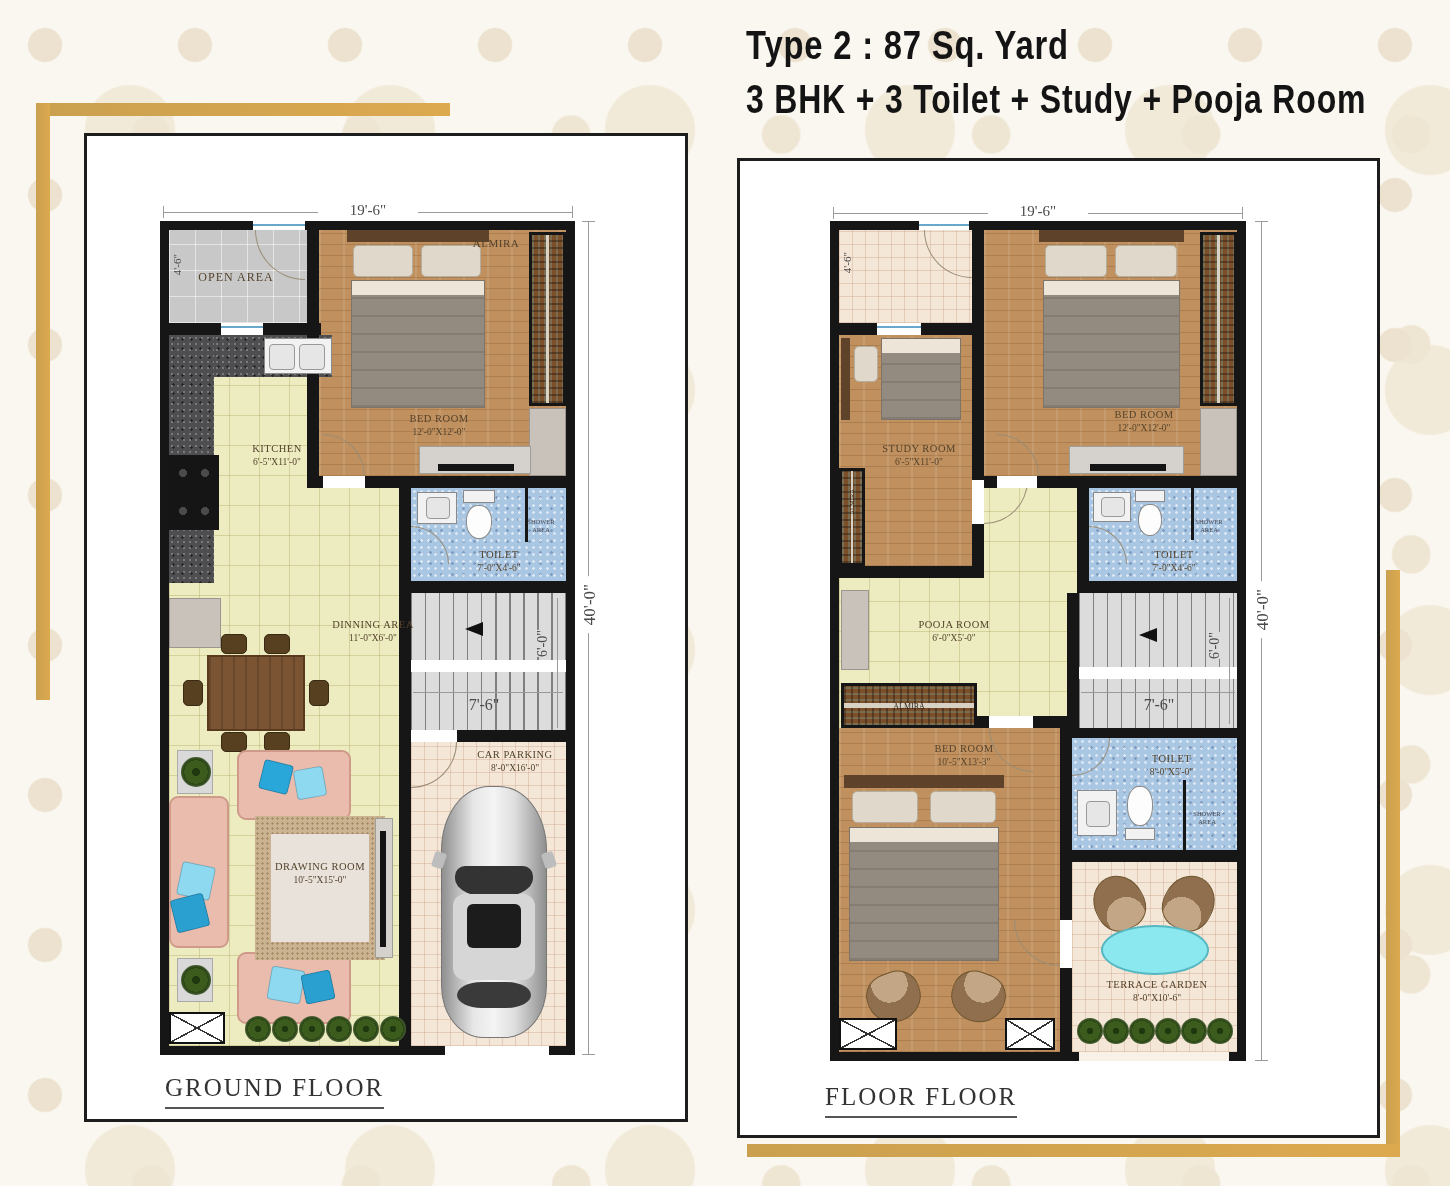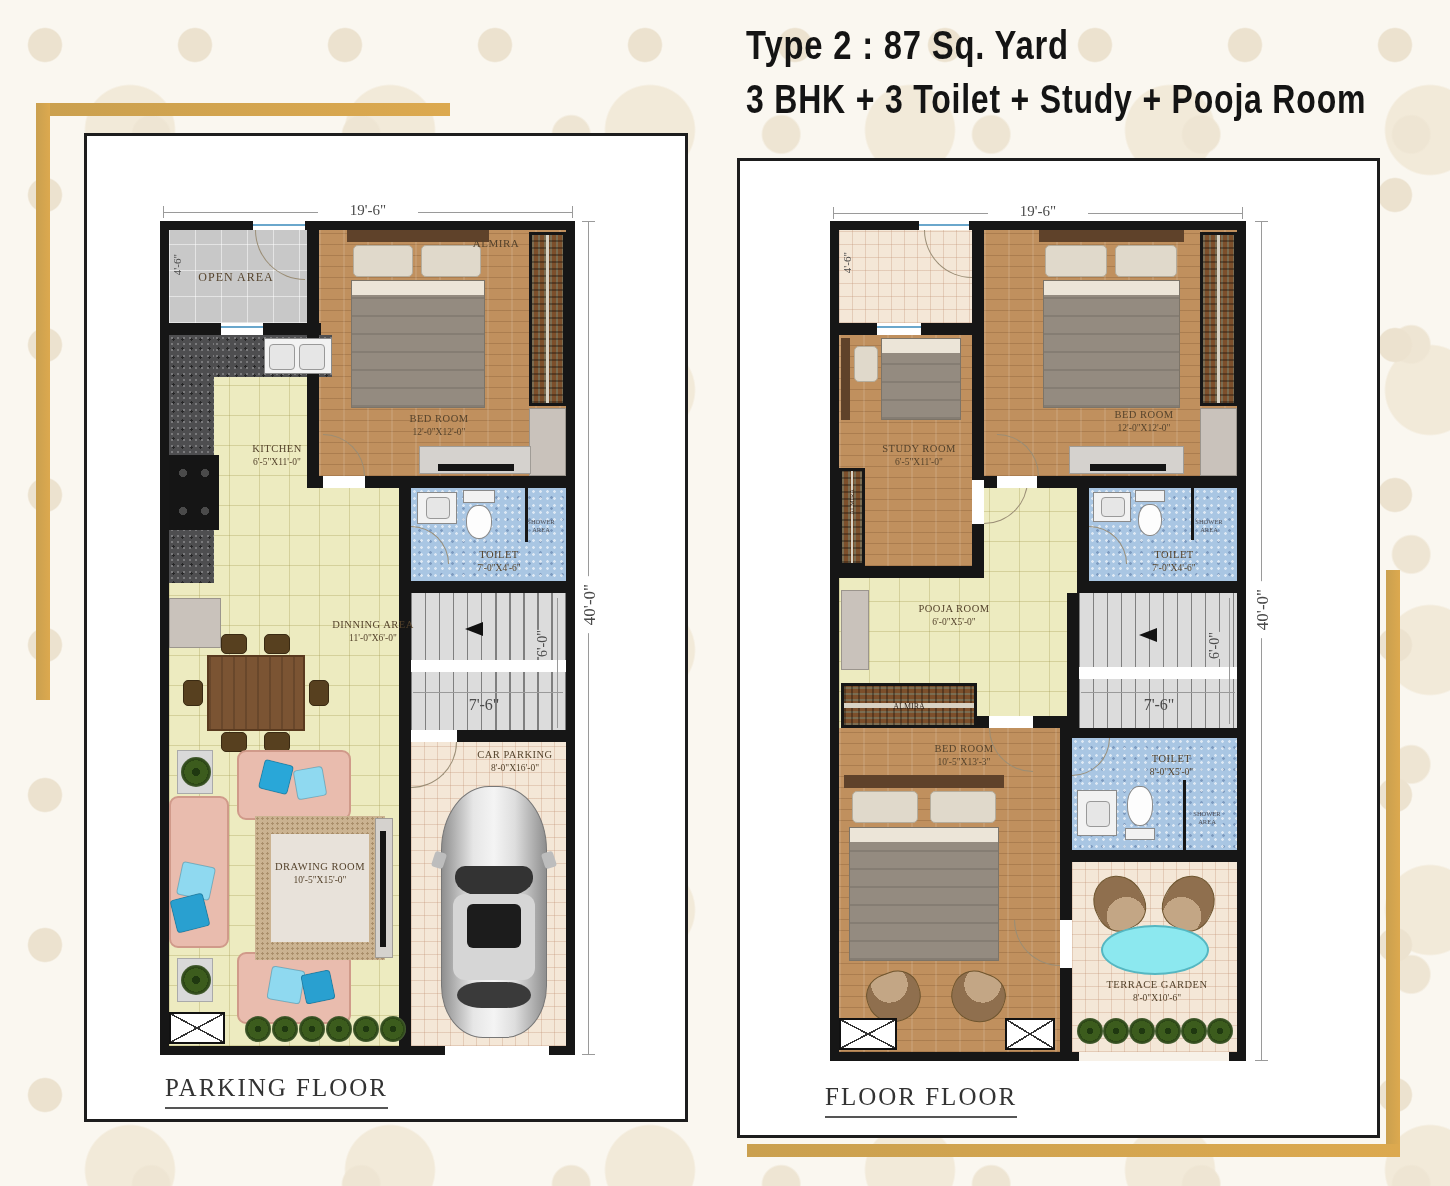--- a/index.html
+++ b/index.html
@@ -235,21 +235,21 @@
 
     <div class="a xbox" style="left:0;top:782px;width:56px;height:32px"></div>
     <div class="a plant" style="left:76px;top:786px;width:26px;height:26px"></div>
     <div class="a plant" style="left:103px;top:786px;width:26px;height:26px"></div>
     <div class="a plant" style="left:130px;top:786px;width:26px;height:26px"></div>
     <div class="a plant" style="left:157px;top:786px;width:26px;height:26px"></div>
     <div class="a plant" style="left:184px;top:786px;width:26px;height:26px"></div>
     <div class="a plant" style="left:211px;top:786px;width:26px;height:26px"></div>
   </div>
 
-  <div class="a fname" style="left:78px;top:938px;">PARKING FLOOR</div>
+  <div class="a fname" style="left:78px;top:938px;">GROUND FLOOR</div>
 </div>
 
 <div class="a panel" style="left:737px;top:158px;width:643px;height:980px;">
 
   <div class="a dline" style="left:93px;top:52px;width:410px;height:1px"></div>
   <div class="a dline" style="left:93px;top:46px;width:1px;height:12px"></div>
   <div class="a dline" style="left:502px;top:46px;width:1px;height:12px"></div>
   <div class="a dimt" style="left:248px;top:42px;width:100px;font-size:15px;background:#fff;">19'-6"</div>
 
   <div class="a dline" style="left:521px;top:60px;width:1px;height:840px"></div>
@@ -333,21 +333,21 @@
     </div>
     <div class="a wall" style="left:352px;top:258px;width:3px;height:52px"></div>
     <div class="a tiny" style="left:348px;top:288px;width:44px;">SHOWER AREA</div>
     <div class="a arc arc-bl" style="left:250px;top:296px;width:38px;height:38px"></div>
     <div class="a label" style="left:285px;top:318px;width:100px;">
       <div>TOILET</div>
       <div class="sz">7'-0"X4'-6"</div>
     </div>
 
     <div class="a grey" style="left:2px;top:360px;width:28px;height:80px"></div>
-    <div class="a label" style="left:55px;top:372px;width:120px;">
+    <div class="a label" style="left:55px;top:388px;width:120px;">
       <div>POOJA ROOM</div>
       <div class="sz">6'-0"X5'-0"</div>
     </div>
 
     <div class="a" style="left:240px;top:437px;width:158px;height:12px;background:#fff"></div>
     <div class="a arrowL" style="left:300px;top:398px;"></div>
     <div class="a dline" style="left:242px;top:462px;width:154px;height:1px"></div>
     <div class="a dimt" style="left:285px;top:466px;width:70px;font-size:16px;">7'-6"</div>
     <div class="a dline" style="left:390px;top:368px;width:1px;height:126px"></div>
     <div class="a dimt vtext" style="left:368px;top:402px;font-size:14px;background:#dcdcdc;">6'-0"</div>

